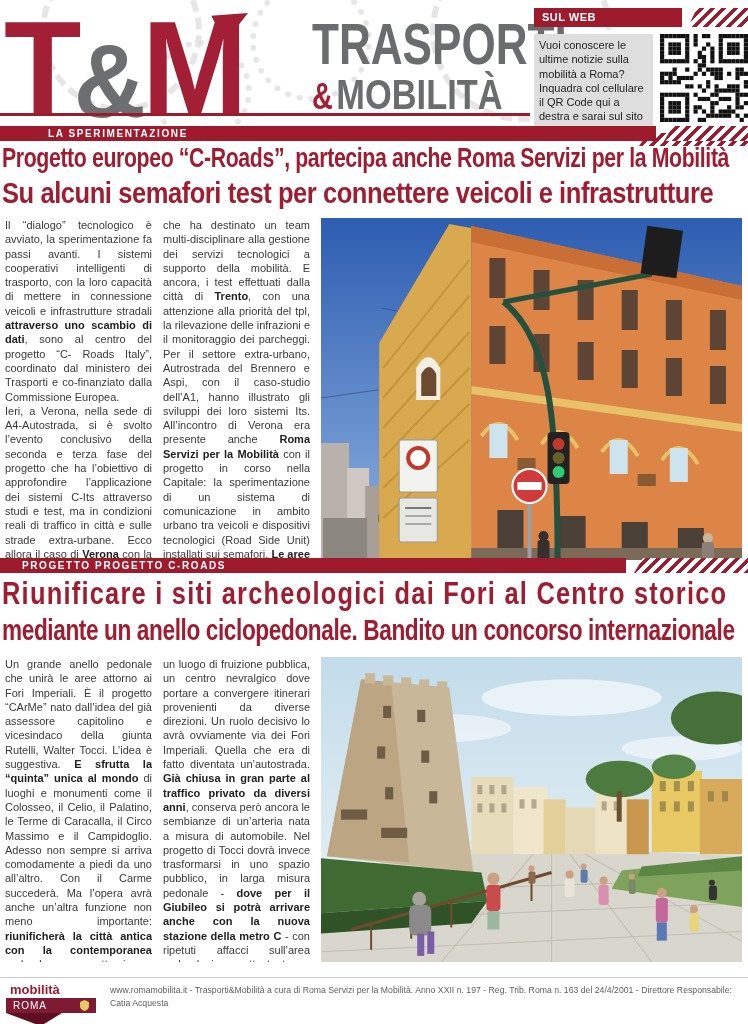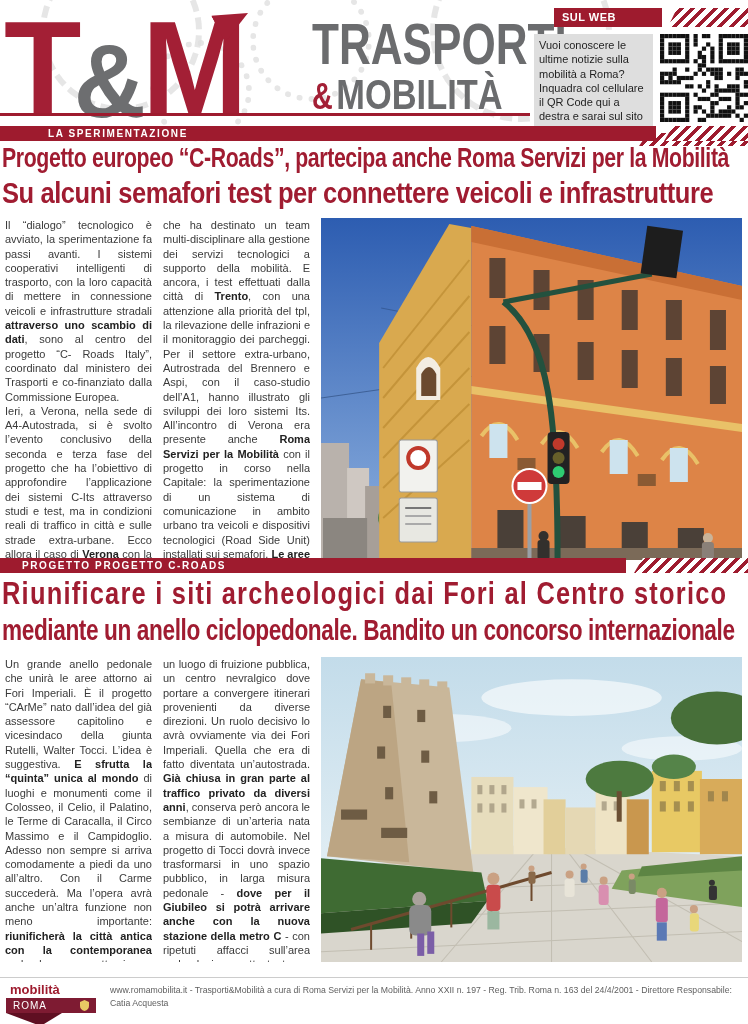--- a/index.html
+++ b/index.html
@@ -29,21 +29,21 @@
   .head-rule{position:absolute;left:0;top:113px;width:530px;height:3px;background:#9e1b2e;}
 
   
   .stripes{background:repeating-linear-gradient(135deg,#9e1b2e 0 3.5px,#fff 3.5px 8px);
            clip-path:polygon(9px 0,100% 0,100% 100%,0 100%);}
 
   
   .sulweb{position:absolute;left:534px;top:8px;width:214px;}
   .sw-row{display:flex;height:19px;}
   .sw-label{background:#9e1b2e;color:#fff;font-weight:bold;font-size:11px;letter-spacing:.5px;
-            width:108px;padding:3px 0 0 8px;box-sizing:border-box;margin-left:20px;}
+            width:148px;padding:3px 0 0 8px;box-sizing:border-box;}
   .sw-row .stripes{flex:1;margin-left:6px;}
   .sw-body{display:flex;margin-top:7px;gap:7px;}
   .sw-text{width:119px;background:#dedede;color:#1f1f1f;font-size:11px;line-height:1.3;
            padding:4px 5px;box-sizing:border-box;height:96px;}
   .qr{width:88px;height:88px;background:#fff;}
   .sw-bottom{height:13px;margin-top:3px;margin-left:105px;}
 
   
   .kicker-row{position:absolute;left:0;width:748px;height:15px;display:flex;}
   .kicker-bar{background:#9e1b2e;color:#fff;font-weight:bold;font-size:10px;letter-spacing:1.6px;

